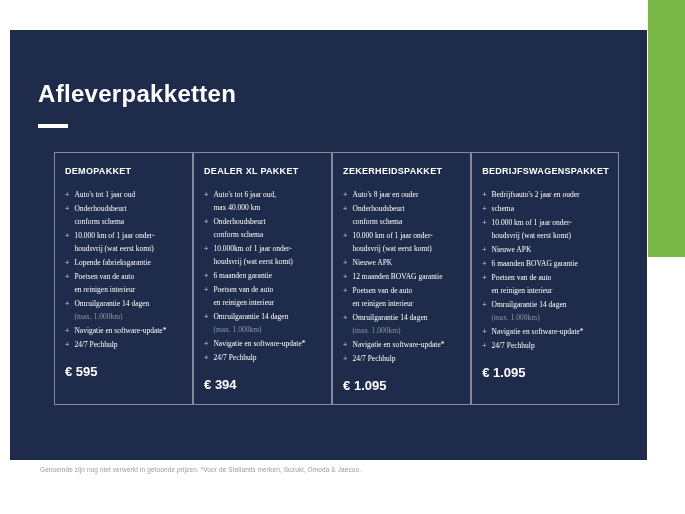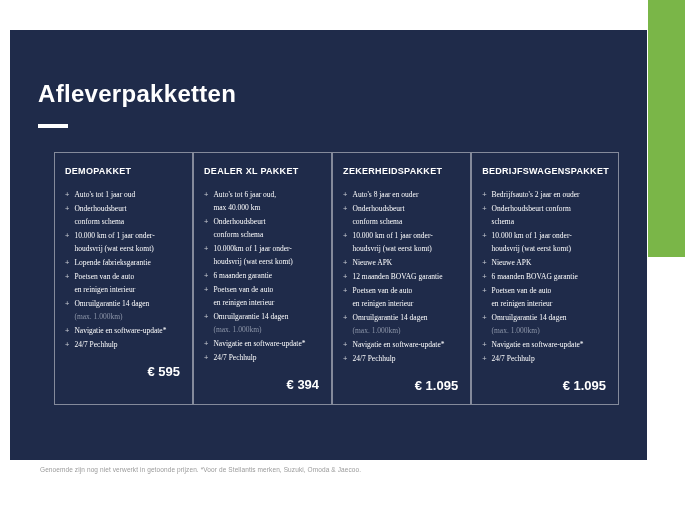--- a/index.html
+++ b/index.html
@@ -74,21 +74,20 @@
     color:#ffffff;
   }
   .plus{
     color:rgba(255,255,255,0.75);
     flex:0 0 auto;
   }
   .feature-text{flex:1;font-family:Liberation Serif, serif;}
   .muted{color:var(--muted);}
   .card-price{
     margin-top:12px;
-    text-align:right;
     font-size:13px;
     font-weight:700;
     color:#ffffff;
     padding-right:3px;
   }
   .footnote{
     position:absolute;
     left:40px;top:466px;
     font-size:6.5px;
     color:#9a9a9a;
@@ -293,21 +292,20 @@
     <ul class="card-items">
           <li class="feature">
             <span class="plus">+</span>
             <span class="feature-text">
               <div>Bedrijfsauto's 2 jaar en ouder</div>
             </span>
           </li>
           <li class="feature">
             <span class="plus">+</span>
             <span class="feature-text">
-              <div>Onderhoudsbeurt conform</div>
               <div>schema</div>
             </span>
           </li>
           <li class="feature">
             <span class="plus">+</span>
             <span class="feature-text">
               <div>10.000 km of 1 jaar onder-</div>
               <div>houdsvrij (wat eerst komt)</div>
             </span>
           </li>

